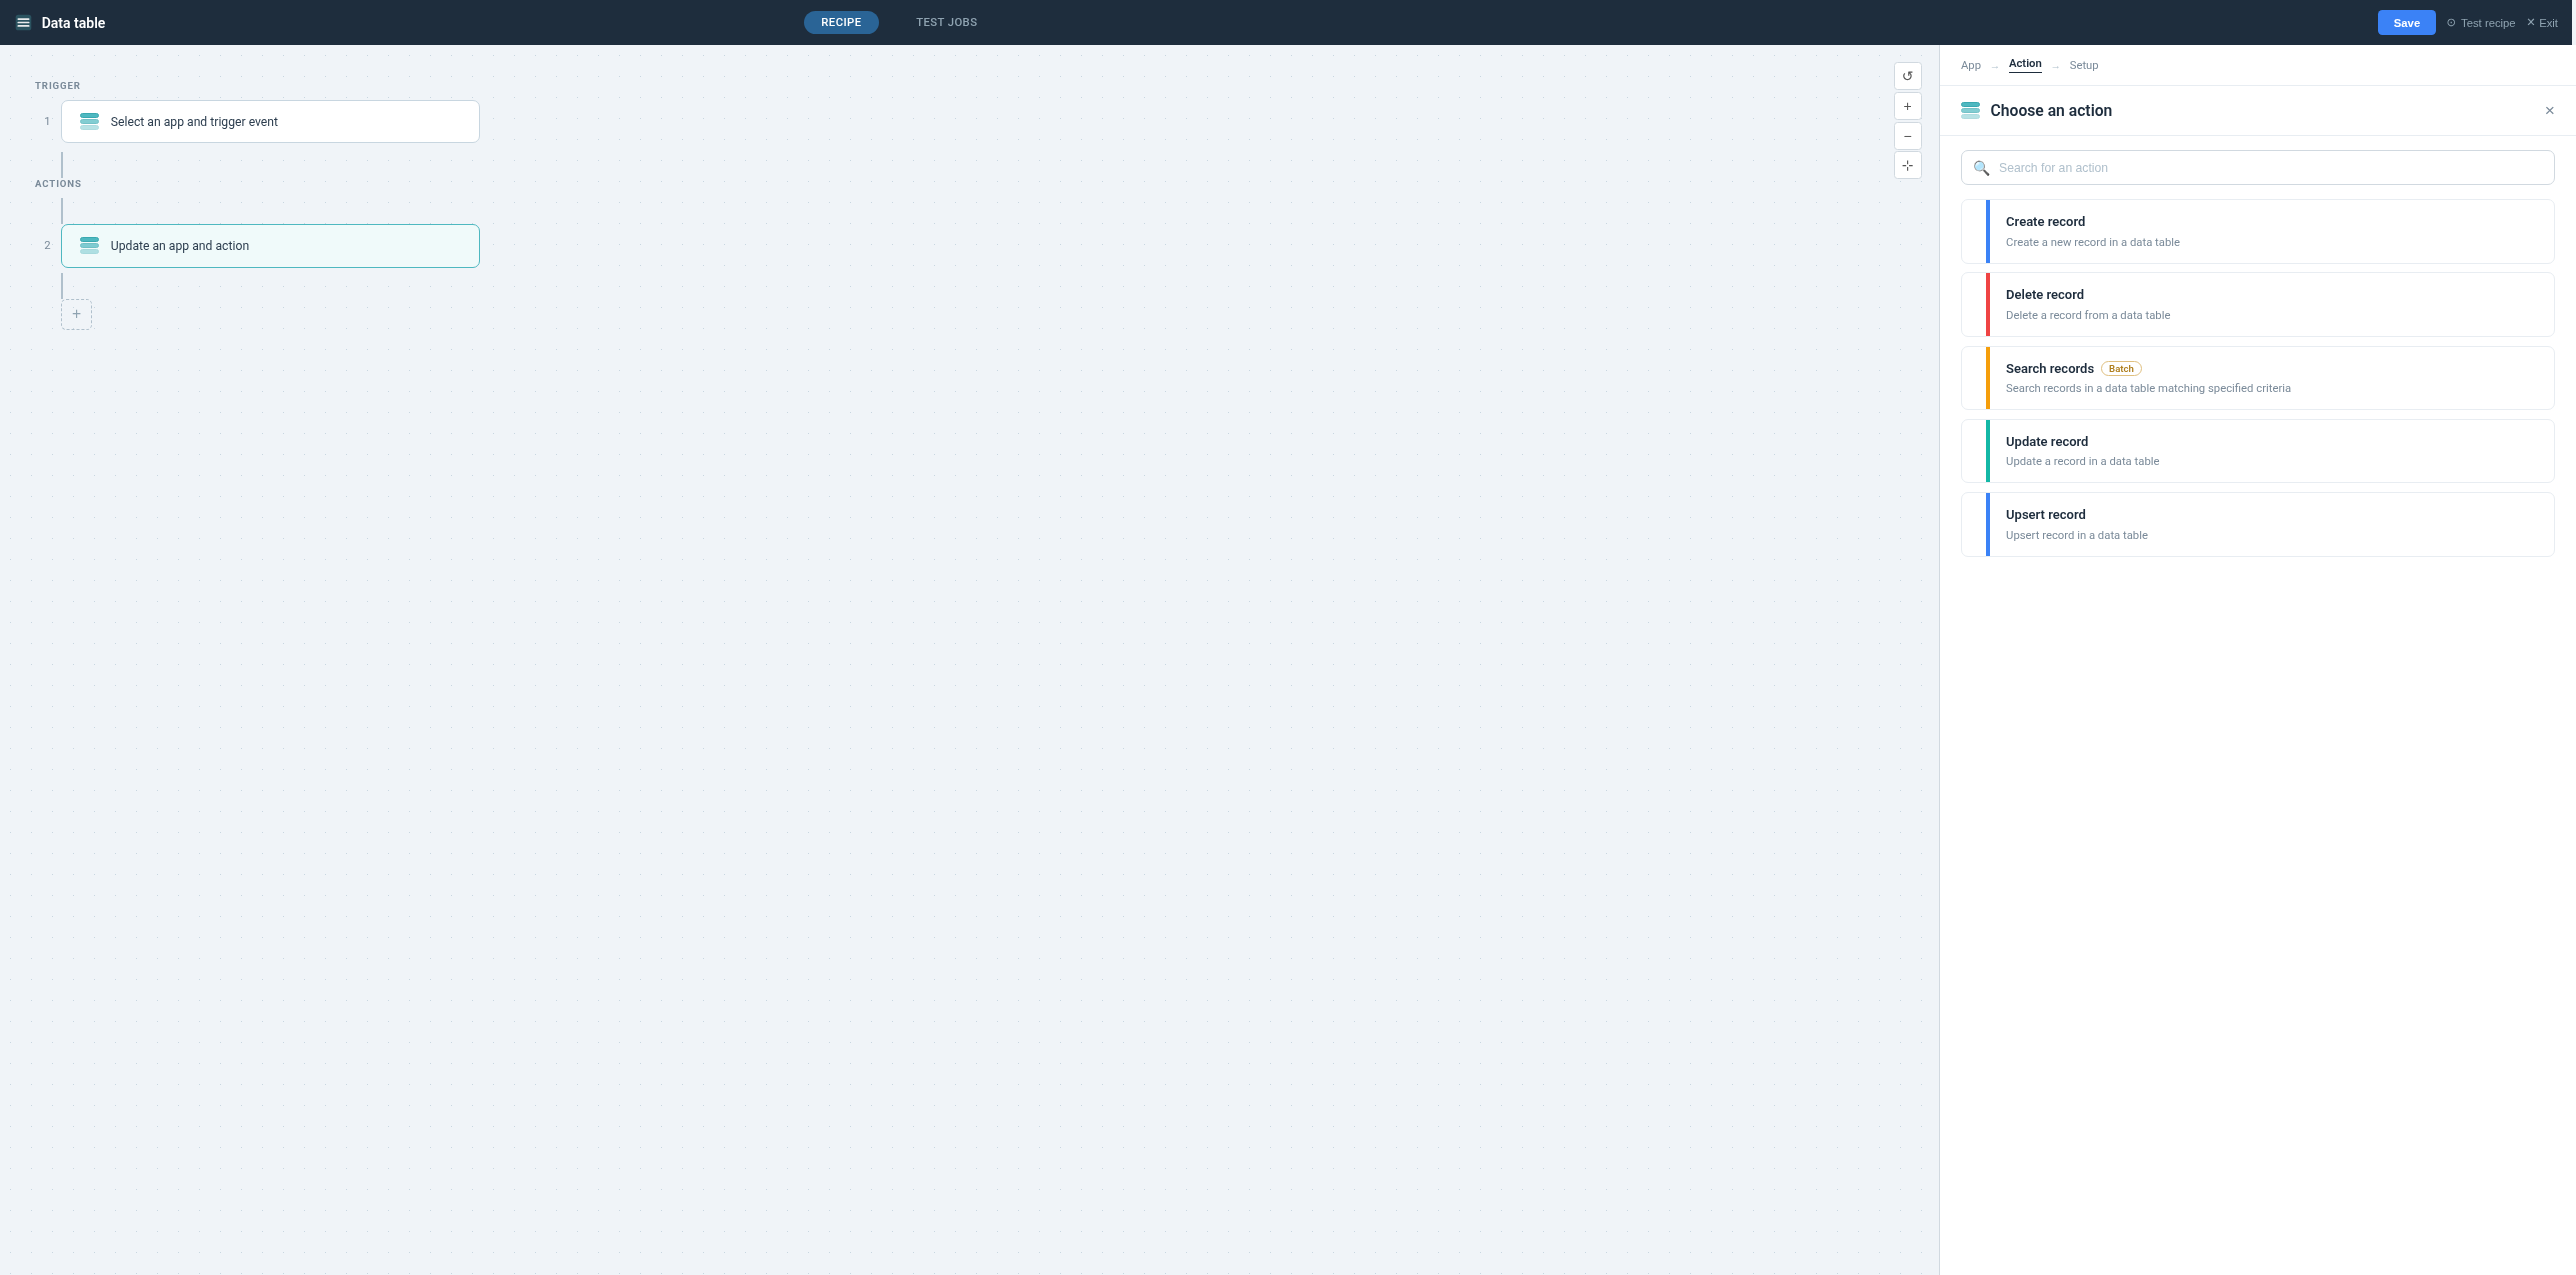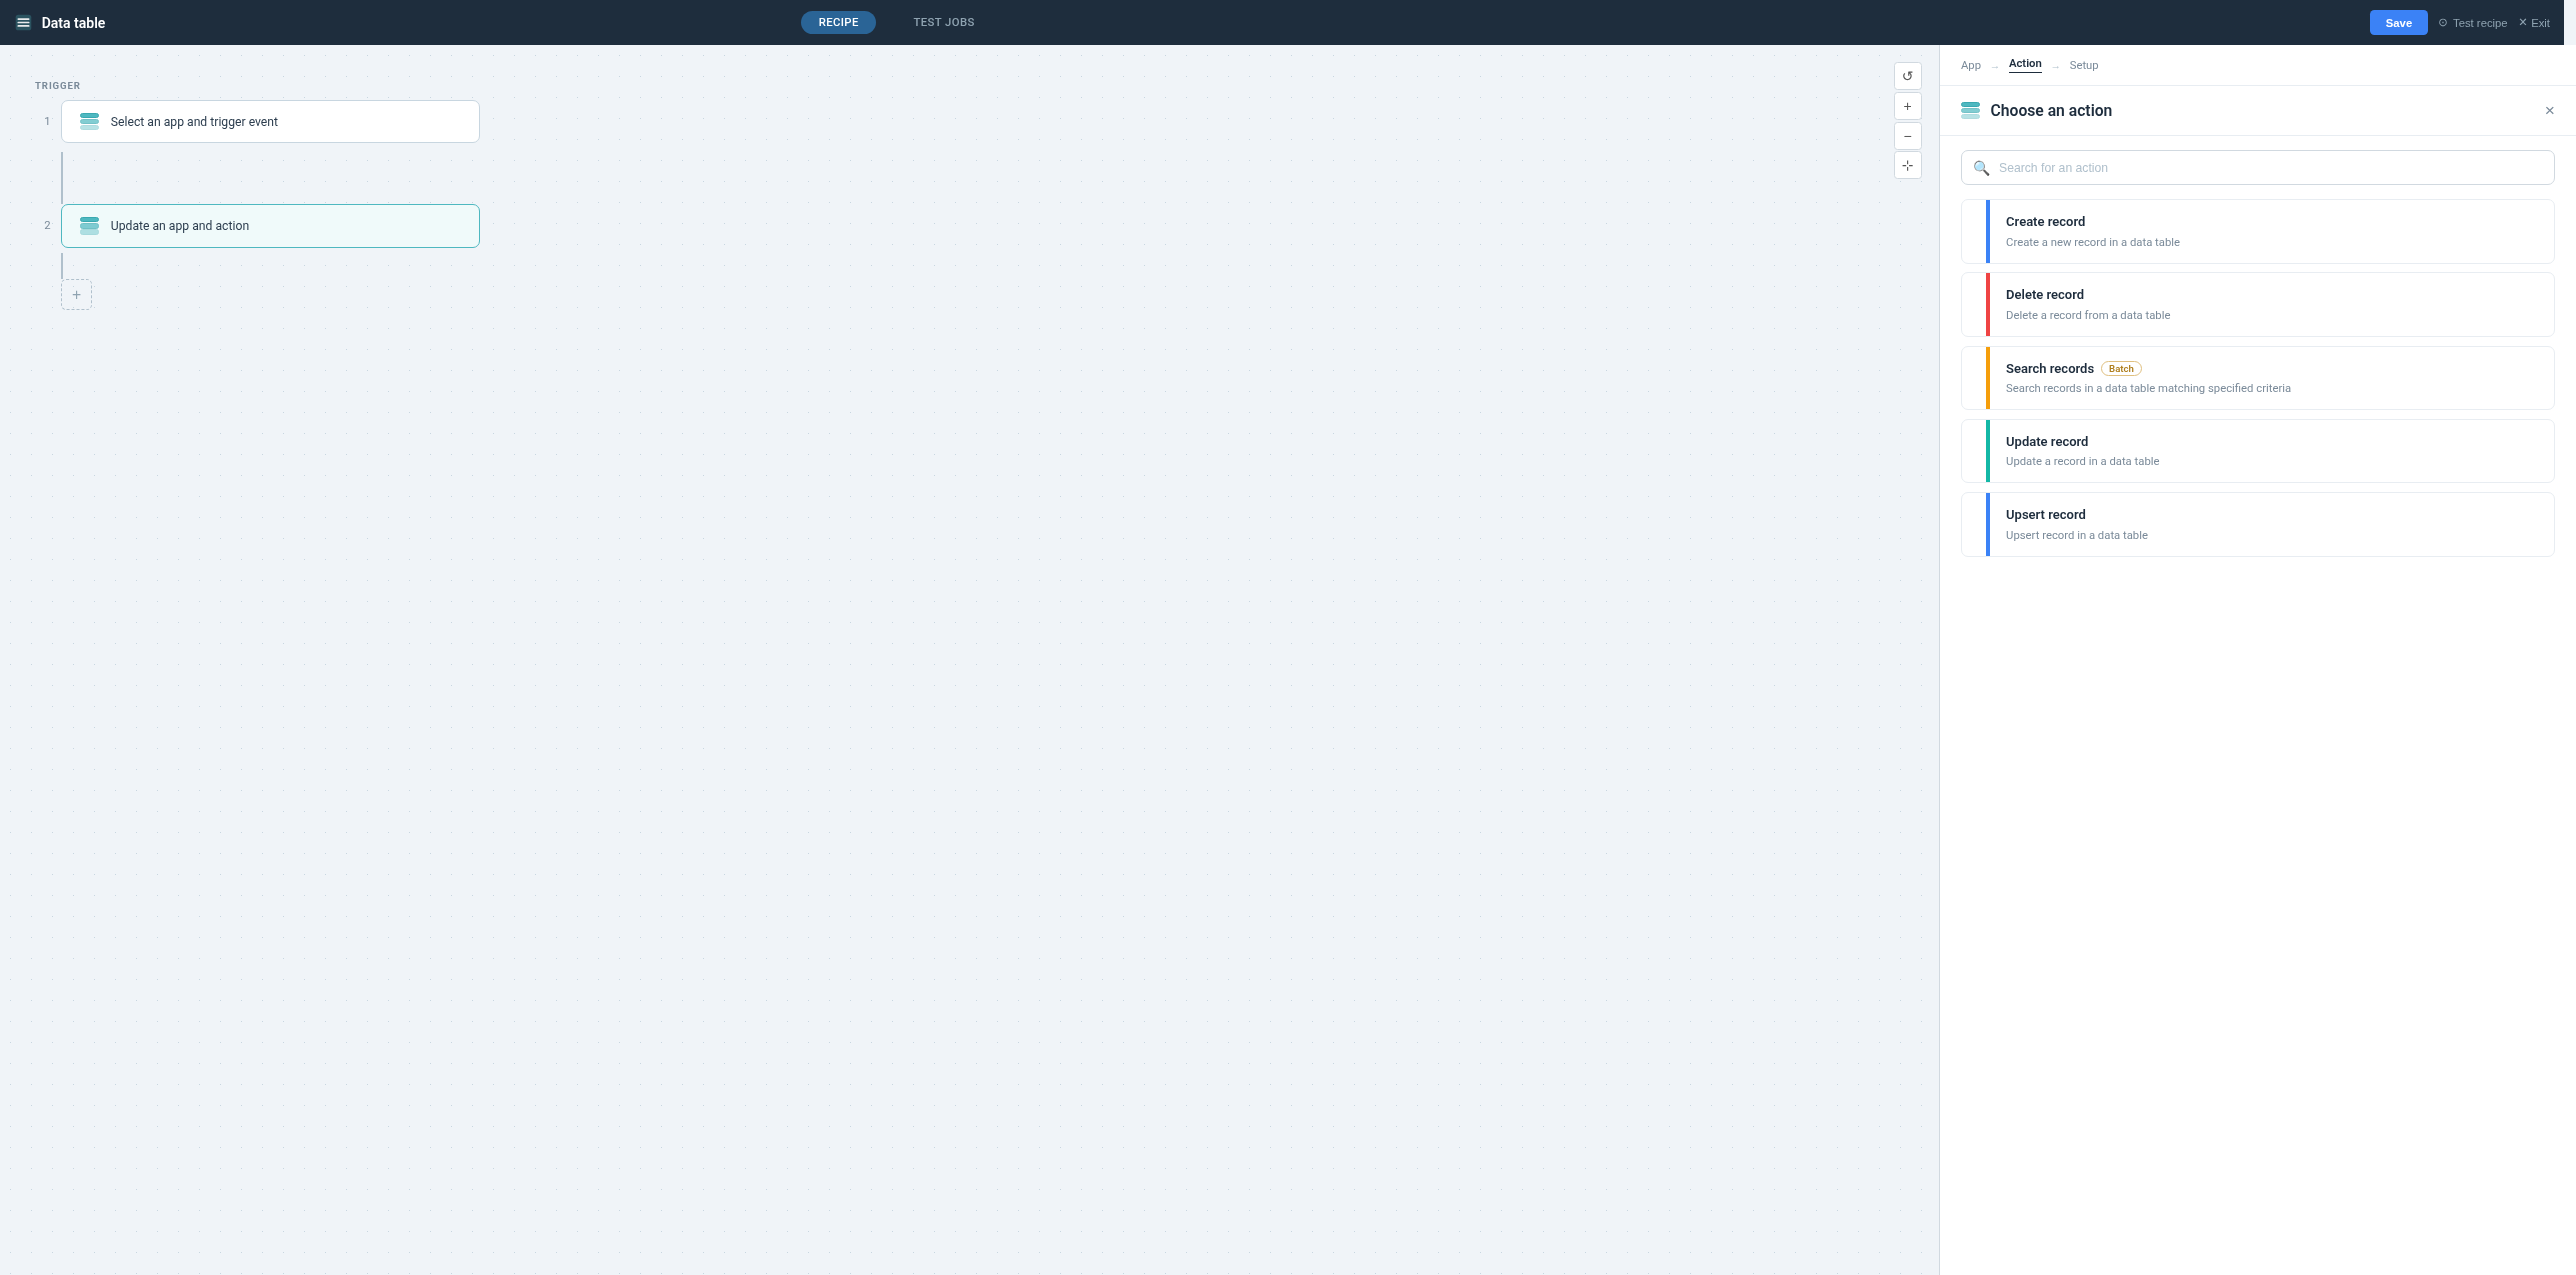--- a/index.html
+++ b/index.html
@@ -7,21 +7,21 @@
 
     
     .header {
       background: #1e2d3d;
       height: 45px;
       display: flex;
       align-items: center;
       padding: 17px 14px;
       gap: 14px;
       position: fixed;
-      top: 0; left: 0; right: 12px;
+      top: 0; left: 0; right: 4px;
       z-index: 100;
     }
     .header-logo {
       display: flex;
       align-items: center;
       gap: 8.7px;
       color: white;
       font-weight: 600;
       font-size: 14px;
     }
@@ -397,20 +397,21 @@
             <div class="db-layer"></div>
           </div>
           <span>Select an app and trigger event</span>
         </div>
       </div>
     </div>
 
     <div class="connector-line"></div>
 
     <div class="actions-section">
+      <div class="section-label">ACTIONS</div>
 
       <div class="connector-line"></div>
 
       <div class="step-row">
         <div class="step-num">2</div>
         <div class="step-card selected">
           <div class="db-icon step-icon">
             <div class="db-layer"></div>
             <div class="db-layer"></div>
             <div class="db-layer"></div>

